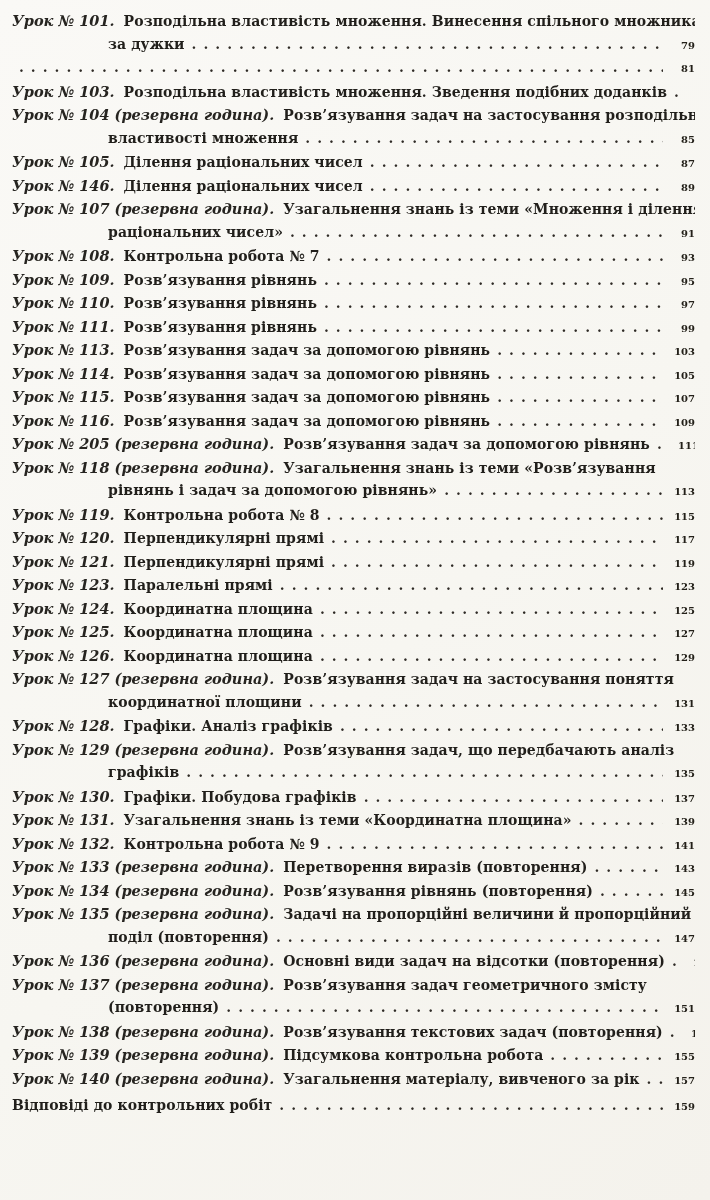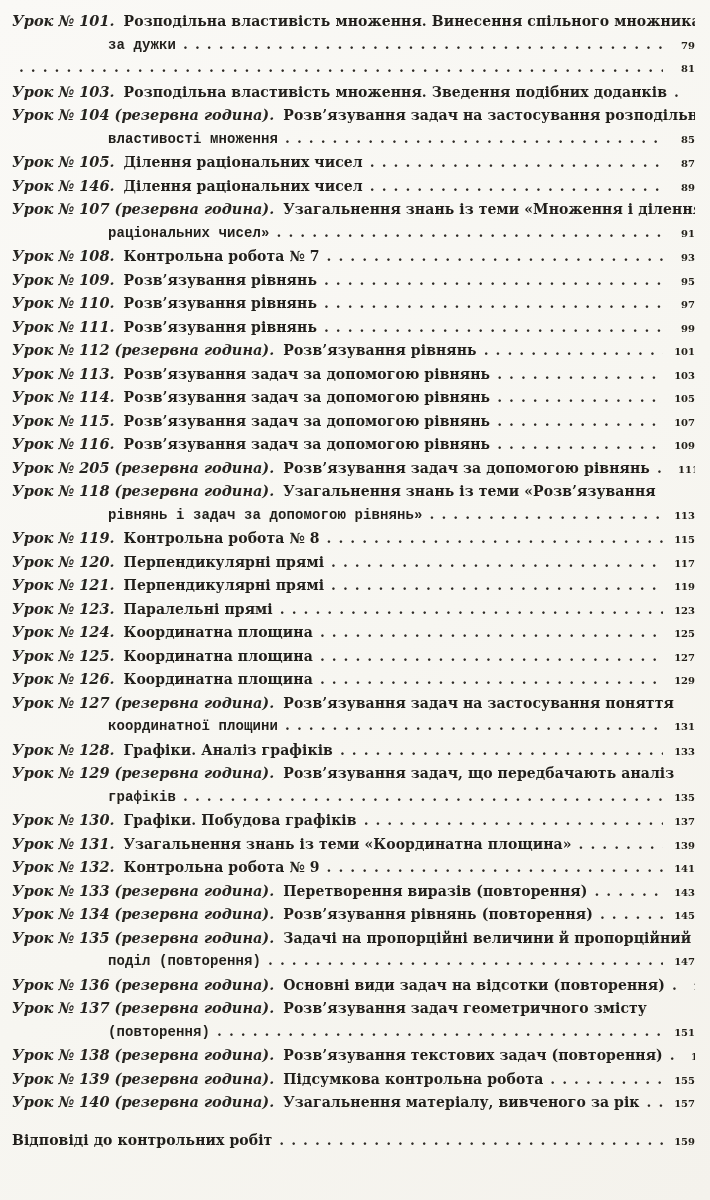--- a/index.html
+++ b/index.html
@@ -12,35 +12,35 @@
     position: relative;
     width: 710px;
     height: 1200px;
     overflow: hidden;
     background: linear-gradient(135deg, #faf9f6 0%, #f7f6f1 55%, #f4f2ec 100%);
     color: #211f1b;
     padding: 9px 15px 0 12px;
   }
   .toc { width: 100%; }
   .entry { width: 100%; }
-  .entry.gap-before { margin-top: 15px; }
+  .entry.gap-before { margin-top: 4px; }
   .line {
     display: flex;
     align-items: baseline;
     height: 23.5px;
     line-height: 23.5px;
     white-space: nowrap;
     overflow: hidden;
   }
   .txt {
     font-size: 14px;
     font-weight: 700;
     flex: 0 0 auto;
   }
-  .line.cont .txt { padding-left: 96px; font-family: Liberation Mono, monospace; }
+  .line.cont .txt { padding-left: 96px; }
   .prefix {
     font-style: italic;
     font-size: 14.5px;
     font-weight: 700;
     margin-right: 9px;
     color: #262420;
   }
   .title { letter-spacing: 0.1px; }
   .dots {
     flex: 1 1 auto;
@@ -150,27 +150,20 @@
       </div>
       <div class="entry">
         <div class="line">
           <span class="txt"><span class="prefix">Урок № 111.</span><span class="title">Розв’язування рівнянь</span></span>
           <span class="dots"></span>
           <span class="page-num">99</span>
         </div>
       </div>
       <div class="entry">
         <div class="line">
-          <span class="txt"><span class="prefix">Урок № 112 (резервна година).</span><span class="title">Розв’язування рівнянь</span></span>
-          <span class="dots"></span>
-          <span class="page-num">101</span>
-        </div>
-      </div>
-      <div class="entry">
-        <div class="line">
           <span class="txt"><span class="prefix">Урок № 113.</span><span class="title">Розв’язування задач за допомогою рівнянь</span></span>
           <span class="dots"></span>
           <span class="page-num">103</span>
         </div>
       </div>
       <div class="entry">
         <div class="line">
           <span class="txt"><span class="prefix">Урок № 114.</span><span class="title">Розв’язування задач за допомогою рівнянь</span></span>
           <span class="dots"></span>
           <span class="page-num">105</span>

